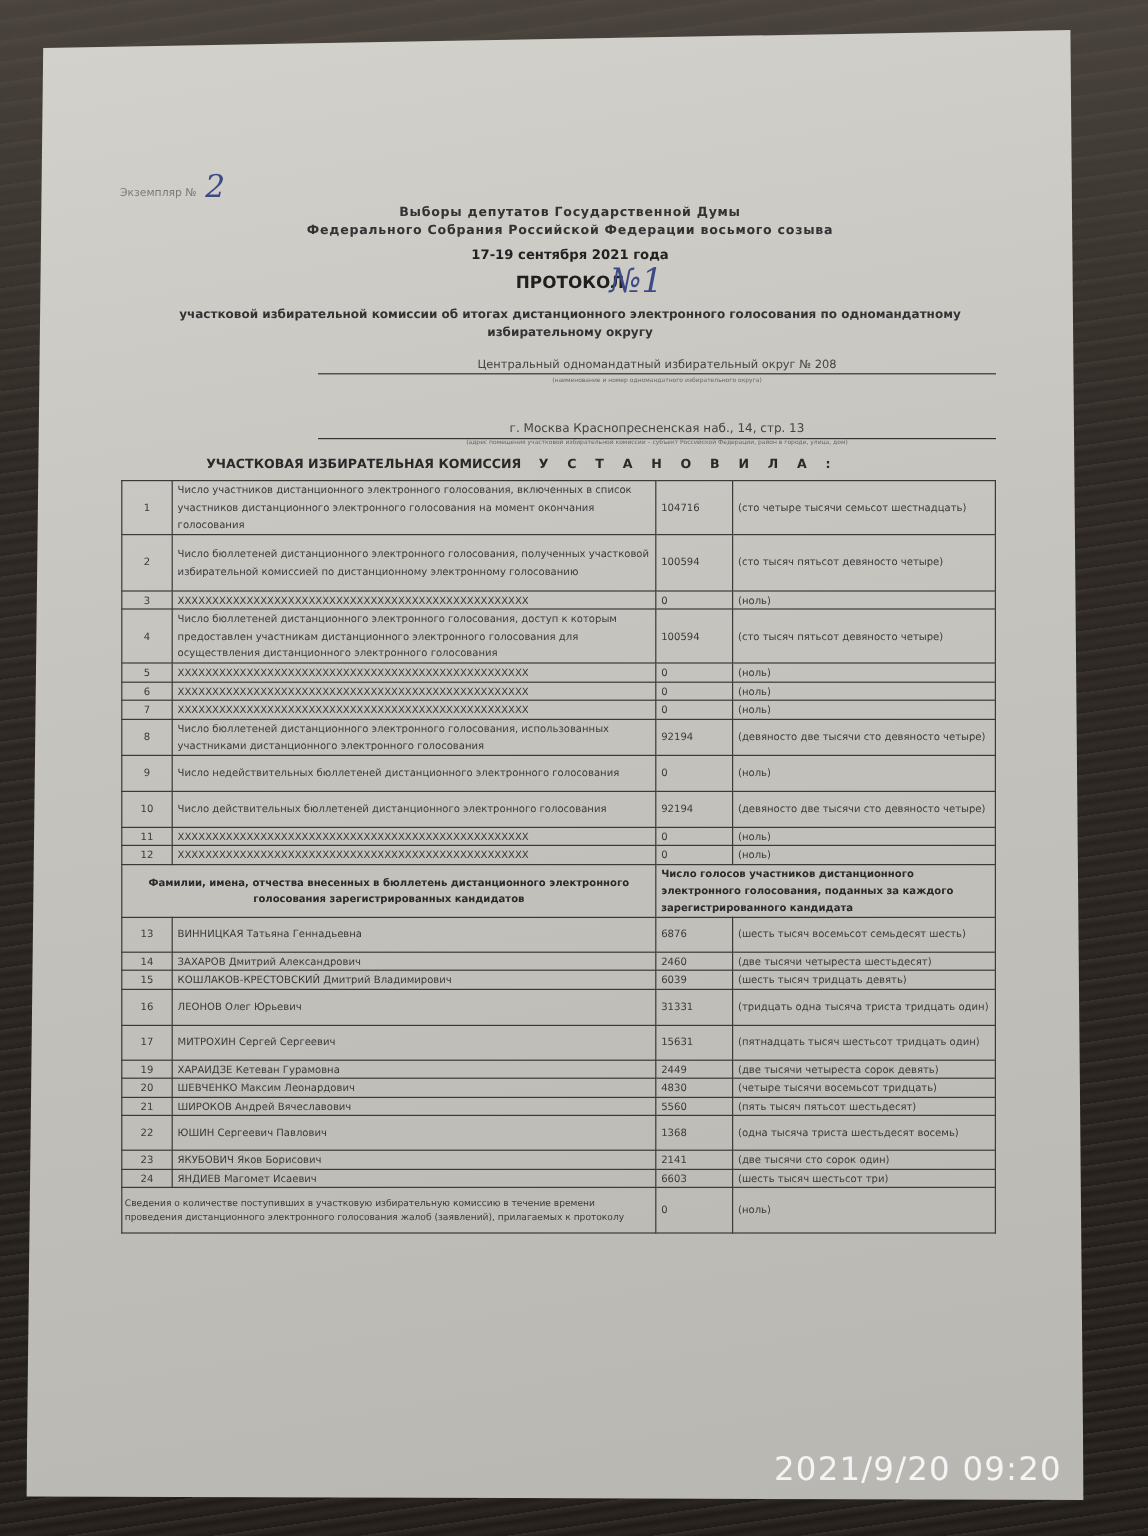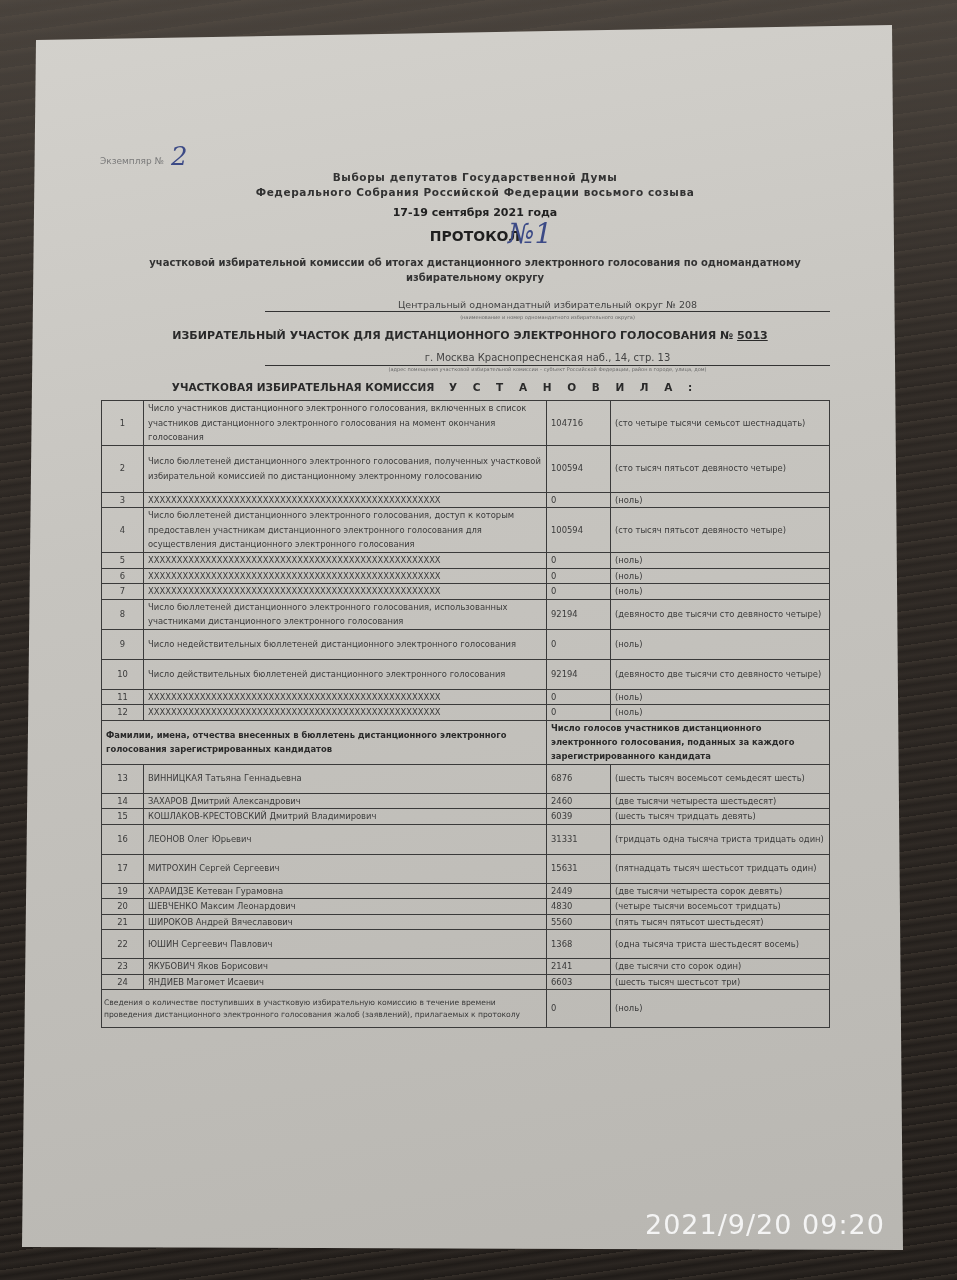--- a/index.html
+++ b/index.html
@@ -41,21 +41,21 @@
   table.proto{
     position:absolute;left:101px;top:355px;width:729px;
     border-collapse:collapse;font-size:8.4px;color:#3a3a3a;
   }
   table.proto td{border:1.5px solid #3a3a3a;padding:0 4px;vertical-align:middle;line-height:14.5px;}
   td.n{width:33px;text-align:center;}
   td.d{width:394px;}
   td.v{width:55px;}
   td.w{}
   tr.hdr td{font-weight:bold;color:#2a2a2a;line-height:14px;}
-  tr.hdr td.hl{text-align:left;}
+  tr.hdr td.hl{text-align:center;}
   .stamp{position:absolute;left:645px;top:1209px;font-size:27px;color:#f4f4f4;letter-spacing:1px;font-family:"DejaVu Sans",sans-serif;}
 </style>
 </head>
 <body>
 
 <div class="wood"></div>
 <div class="paper"></div>
 
 <div class="content">
   <div class="ekz">Экземпляр №</div>
@@ -64,24 +64,20 @@
   <div class="center h1">Выборы депутатов Государственной Думы</div>
   <div class="center h2">Федерального Собрания Российской Федерации восьмого созыва</div>
   <div class="center h3">17-19 сентября 2021 года</div>
   <div class="center h4">ПРОТОКОЛ</div>
   <div class="prot-num">№1</div>
   <div class="center h5">участковой избирательной комиссии об итогах дистанционного электронного голосования по одномандатному избирательному округу</div>
 
   <div class="okrug">Центральный одномандатный избирательный округ № 208</div>
   <div class="okrug-cap">(наименование и номер одномандатного избирательного округа)</div>
 
-  <div class="uchastok">
-    <span>ИЗБИРАТЕЛЬНЫЙ УЧАСТОК ДЛЯ ДИСТАНЦИОННОГО ЭЛЕКТРОННОГО ГОЛОСОВАНИЯ №</span>
-    <span class="num">5013</span>
-  </div>
 
   <div class="addr">г. Москва Краснопресненская наб., 14, стр. 13</div>
   <div class="addr-cap">(адрес помещения участковой избирательной комиссии – субъект Российской Федерации, район в городе, улица, дом)</div>
 
   <div class="ustanovila">
     <span>УЧАСТКОВАЯ ИЗБИРАТЕЛЬНАЯ КОМИССИЯ</span>
     &nbsp;&nbsp;
     <span class="sp">У С Т А Н О В И Л А :</span>
   </div>
 

